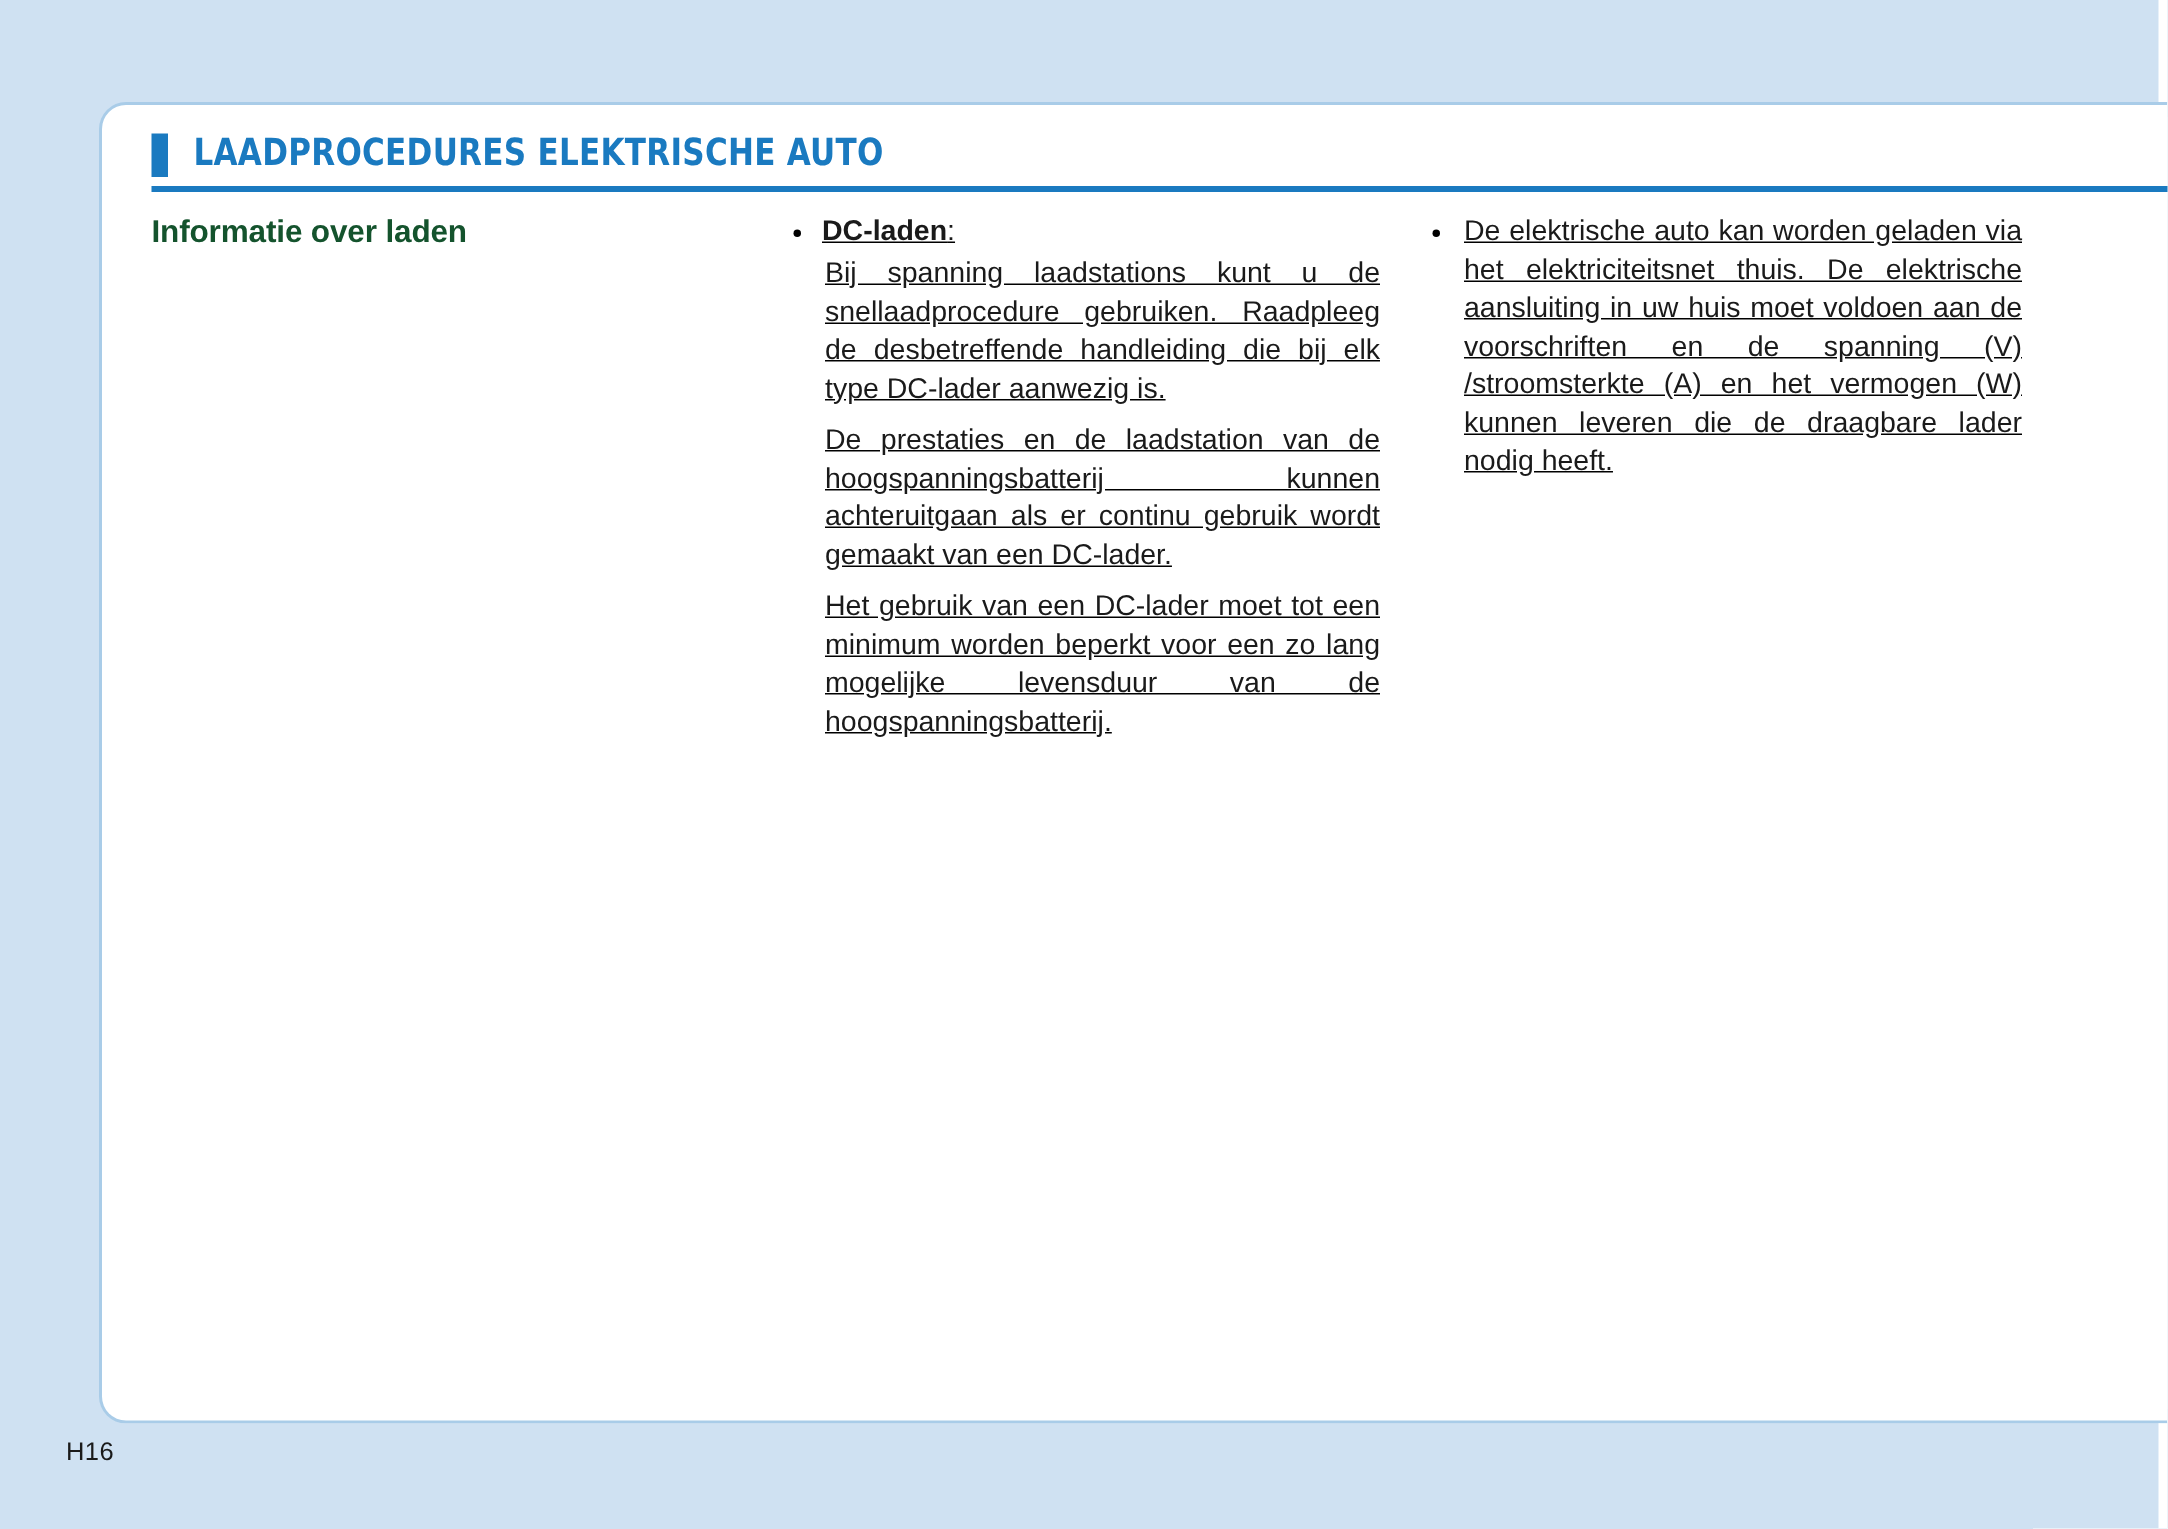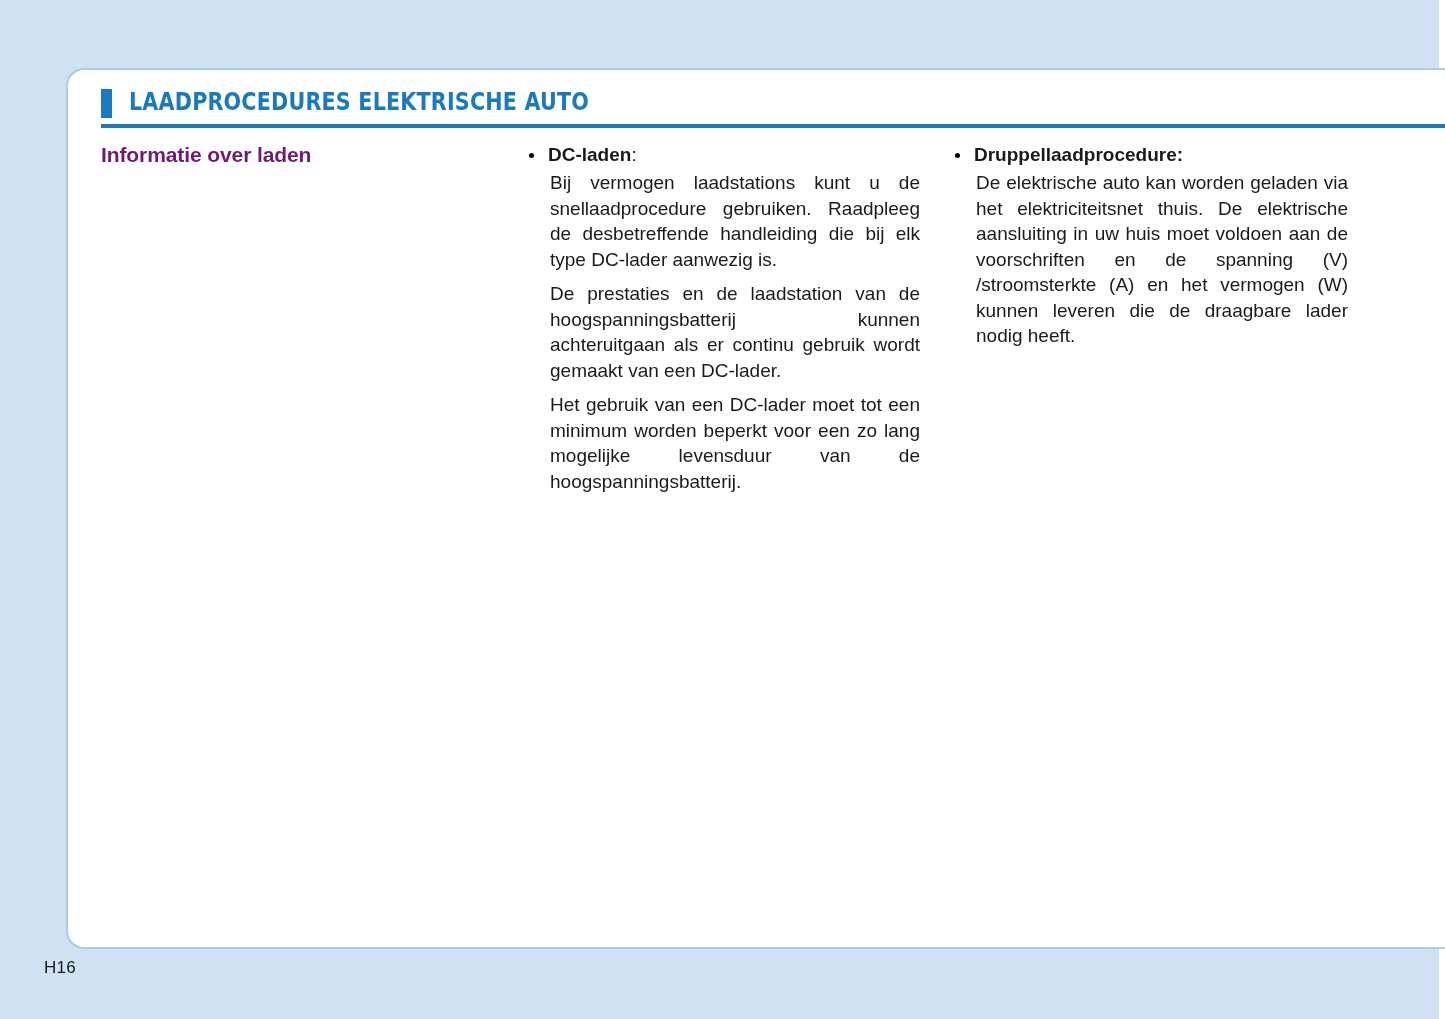--- a/index.html
+++ b/index.html
@@ -90,30 +90,31 @@
     position: absolute;
     top: 0;
   }
   .col-1 { left: 33px;  width: 394px; }
   .col-2 { left: 458px; width: 394px; }
   .col-3 { left: 884px; width: 396px; }
 
   .col-heading {
     font-size: 21px;
     font-weight: bold;
-    color: #701a75;
+    color: #14532d;
     margin: 0 0 11px 0;
     line-height: 26px;
     letter-spacing: -0.1px;
   }
 
   .bullet-block {
     position: relative;
     padding-left: 22px;
     margin-bottom: 4px;
+    text-decoration: underline;
   }
   .bullet-dot {
     position: absolute;
     left: 3px;
     top: 11px;
     width: 5px;
     height: 5px;
     border-radius: 50%;
     background: #000000;
   }
@@ -166,30 +167,29 @@
   <div class="columns">
 
     <div class="col col-1">
       <h2 class="col-heading">Informatie over laden</h2>
     </div>
 
     <div class="col col-2">
       <div class="bullet-block">
         <span class="bullet-dot"></span>
         <p class="bullet-label"><b>DC-laden</b><span>:</span></p>
-        <p class="body-text indent-body">Bij vermogen laadstations kunt u de snellaadprocedure gebruiken. Raadpleeg de desbetreffende handleiding die bij elk type DC-lader aanwezig is.</p>
+        <p class="body-text indent-body">Bij spanning laadstations kunt u de snellaadprocedure gebruiken. Raadpleeg de desbetreffende handleiding die bij elk type DC-lader aanwezig is.</p>
         <p class="body-text indent-body">De prestaties en de laadstation van de hoogspanningsbatterij kunnen achteruitgaan als er continu gebruik wordt gemaakt van een DC-lader.</p>
         <p class="body-text indent-body">Het gebruik van een DC-lader moet tot een minimum worden beperkt voor een zo lang mogelijke levensduur van de hoogspanningsbatterij.</p>
       </div>
     </div>
 
     <div class="col col-3">
       <div class="bullet-block">
         <span class="bullet-dot"></span>
-        <p class="bullet-label"><b>Druppellaadprocedure:</b><span></span></p>
         <p class="body-text indent-body">De elektrische auto kan worden geladen via het elektriciteitsnet thuis. De elektrische aansluiting in uw huis moet voldoen aan de voorschriften en de spanning (V) /stroomsterkte (A) en het vermogen (W) kunnen leveren die de draagbare lader nodig heeft.</p>
       </div>
     </div>
 
   </div>
 </div>
 
 <div class="page-number">H16</div>
 
 </body></html>

